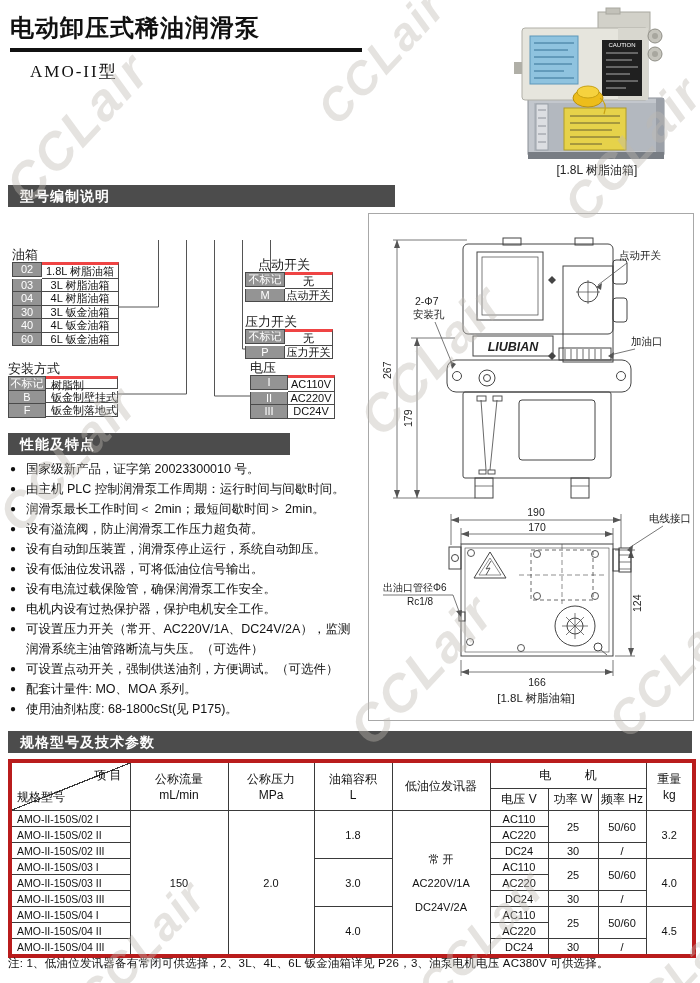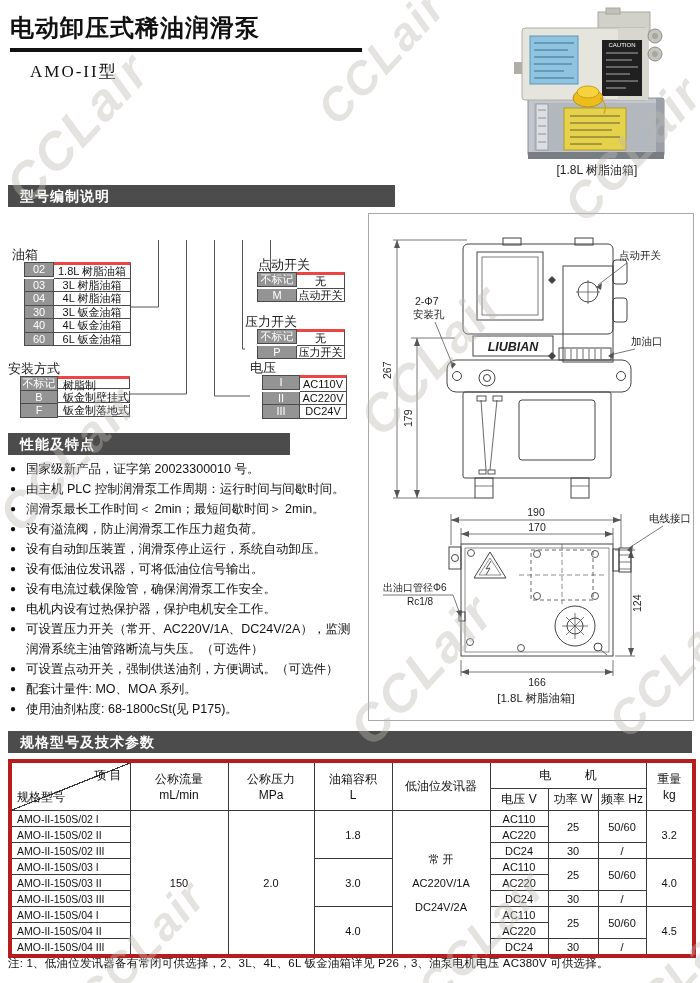--- a/index.html
+++ b/index.html
@@ -19,21 +19,21 @@
   
   .photo{position:absolute;left:502px;top:6px;width:190px;height:155px;}
   .photo-caption{position:absolute;left:502px;top:162px;width:190px;text-align:center;font-size:12px;color:#222;}
   
   .model-line{position:absolute;left:10px;top:213px;display:flex;align-items:center;}
   .model-code{font-size:24px;color:#222;letter-spacing:0.5px;}
   .code-box{display:inline-block;width:20px;height:22px;border:2px solid #2a2a2a;margin-left:7px;background:#fff;}
   .connectors{position:absolute;left:0;top:240px;width:360px;height:200px;}
   .grp-label{position:absolute;font-size:13px;color:#222;}
   .kv-table{position:absolute;font-size:11px;}
-  .kv-row{display:flex;margin-left:12px;}
+  .kv-row{display:flex;}
   .kv-code{background:#949494;color:#fff;text-align:center;border:1px solid #4a4a4a;border-top:none;
            height:12.5px;line-height:12.5px;flex:none;}
   .kv-row:first-child .kv-code{border-top:1px solid #4a4a4a;}
   .kv-val{background:#fff;color:#111;border:1px solid #4a4a4a;border-left:none;border-top:none;
           height:12.5px;line-height:12.5px;text-align:center;flex:none;}
   .kv-row:first-child .kv-val{border-top:3px solid #ef4444;}
   .kv-left .kv-val{text-align:left;padding-left:5px;box-sizing:border-box;}
   
   .features{position:absolute;left:10px;top:459px;width:352px;}
   .feat{display:flex;font-size:12.5px;line-height:20px;color:#111;}

